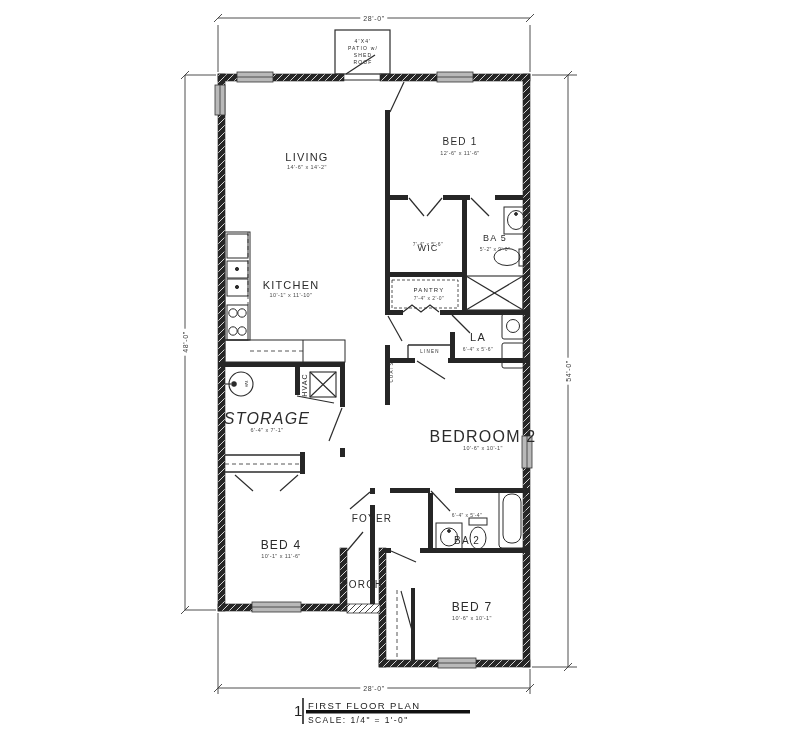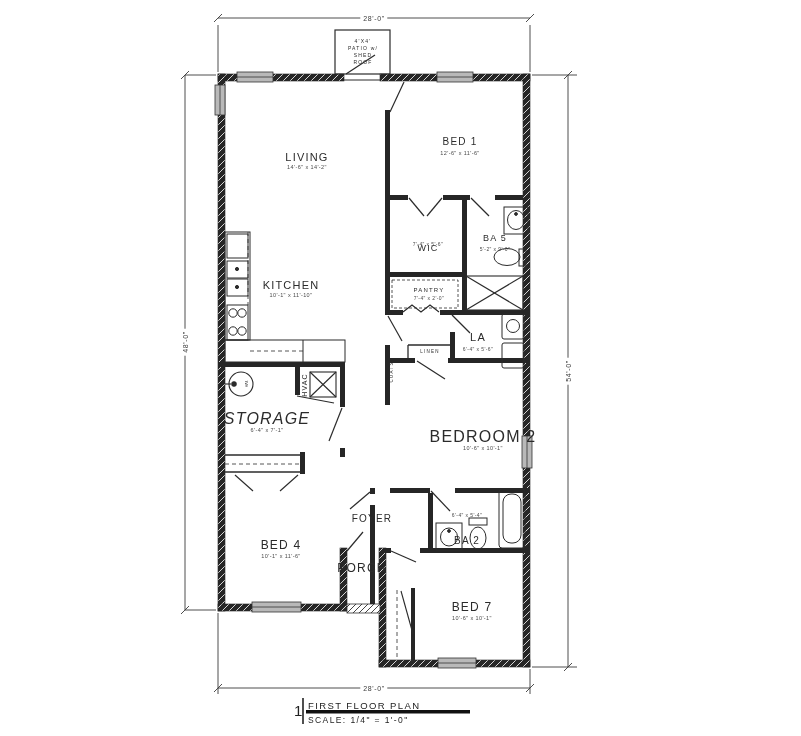--- a/index.html
+++ b/index.html
@@ -239,21 +239,21 @@
   <div class="lbl dims" style="left:483px;top:449px;font-size:5.5px;">10'-6" x 10'-1"</div>
 
   <div class="lbl" style="left:467px;top:505px;font-size:10px;margin-top:36px;">BA 2</div>
   <div class="lbl dims" style="left:467px;top:515px;font-size:5px;">6'-4" x 5'-4"</div>
 
   <div class="lbl" style="left:372px;top:519px;font-size:10px;">FOYER</div>
 
   <div class="lbl" style="left:281px;top:545px;font-size:12px;text-align:right;">BED 4</div>
   <div class="lbl dims" style="left:281px;top:557px;font-size:5.5px;">10'-1" x 11'-6"</div>
 
-  <div class="lbl" style="left:362px;top:568px;font-size:12px;">PORCH</div>
+  <div class="lbl" style="left:362px;top:585px;font-size:10px;">PORCH</div>
 
   <div class="lbl" style="left:472px;top:607px;font-size:12px;">BED 7</div>
   <div class="lbl dims" style="left:472px;top:619px;font-size:5.5px;">10'-6" x 10'-1"</div>
 
   <div class="lbl" style="left:246px;top:384px;font-size:4px;letter-spacing:0;writing-mode:vertical-rl;transform:translate(-50%,-50%);">WH</div>
 
   <div class="lbl dimlbl" style="left:374px;top:18px;font-size:7px;">28'-0"</div>
   <div class="lbl dimlbl" style="left:374px;top:688px;font-size:7px;">28'-0"</div>
   <div class="lbl dimlbl vert" style="left:185px;top:342px;font-size:7px;">48'-0"</div>
   <div class="lbl dimlbl vert" style="left:568px;top:371px;font-size:7px;">54'-0"</div>

